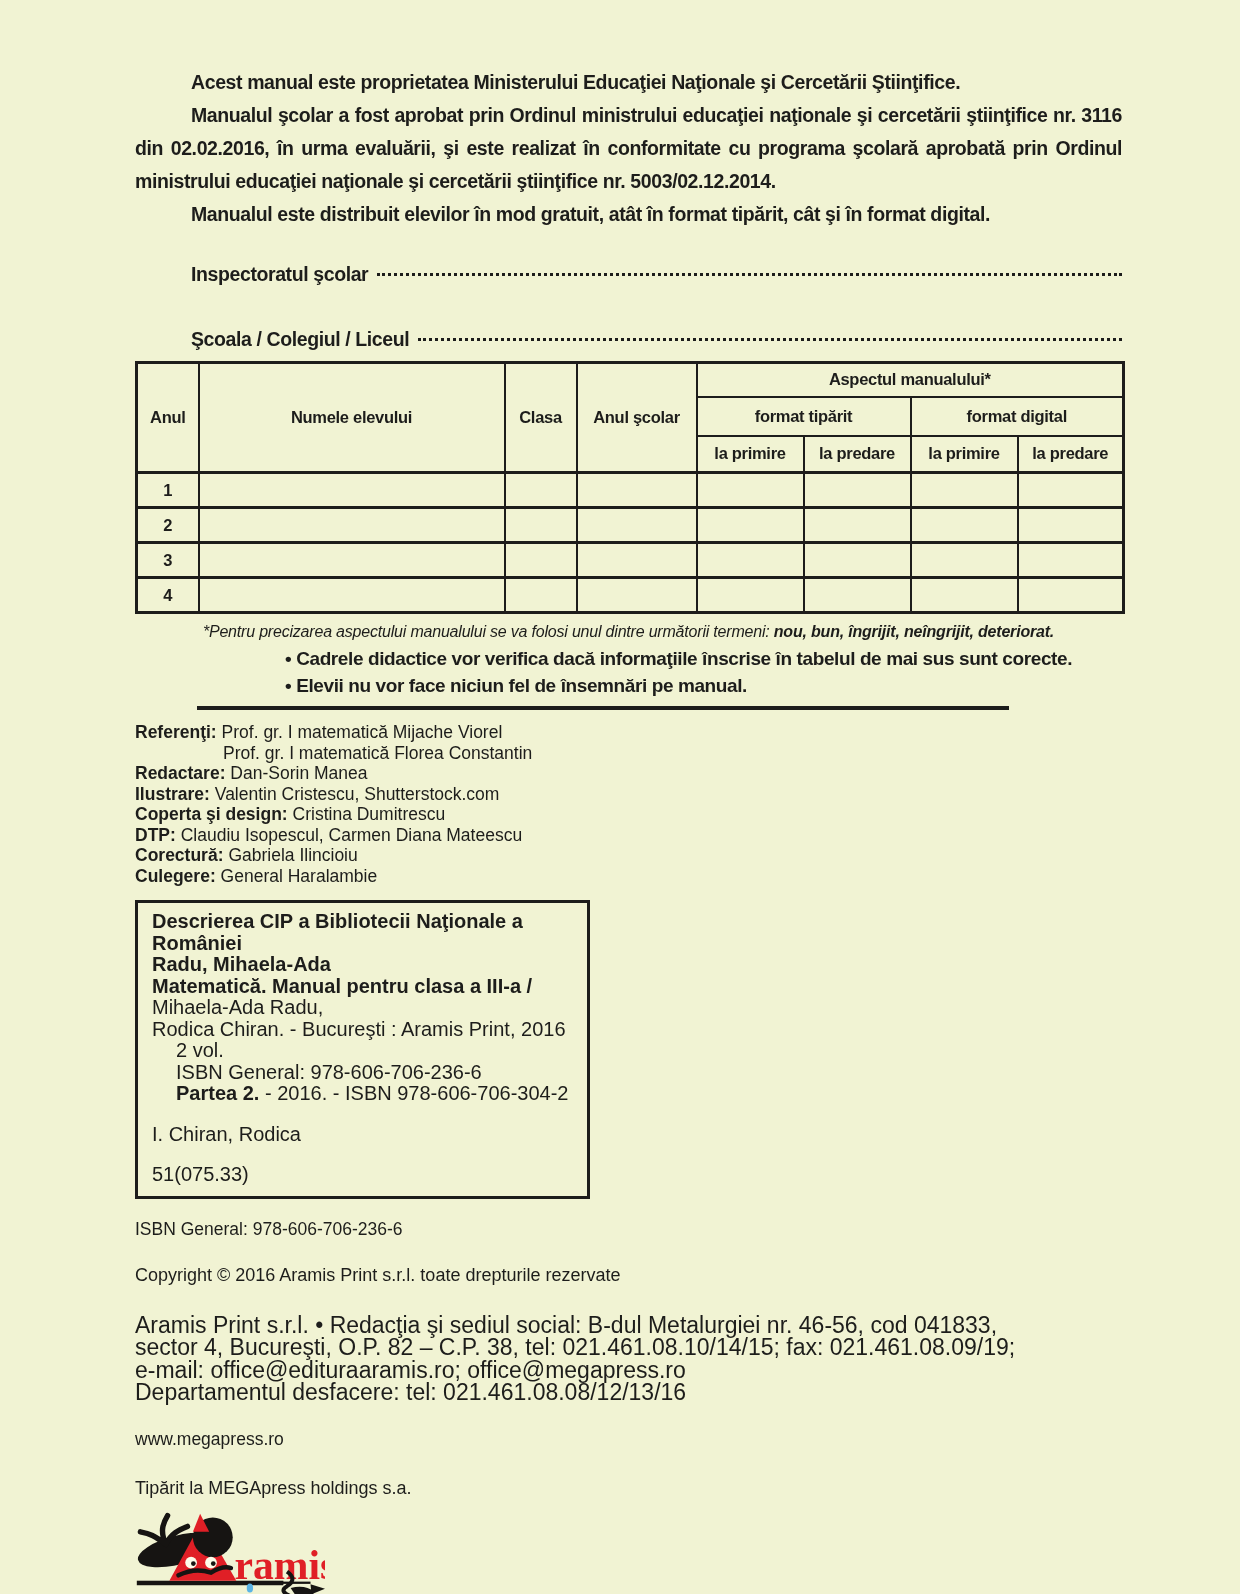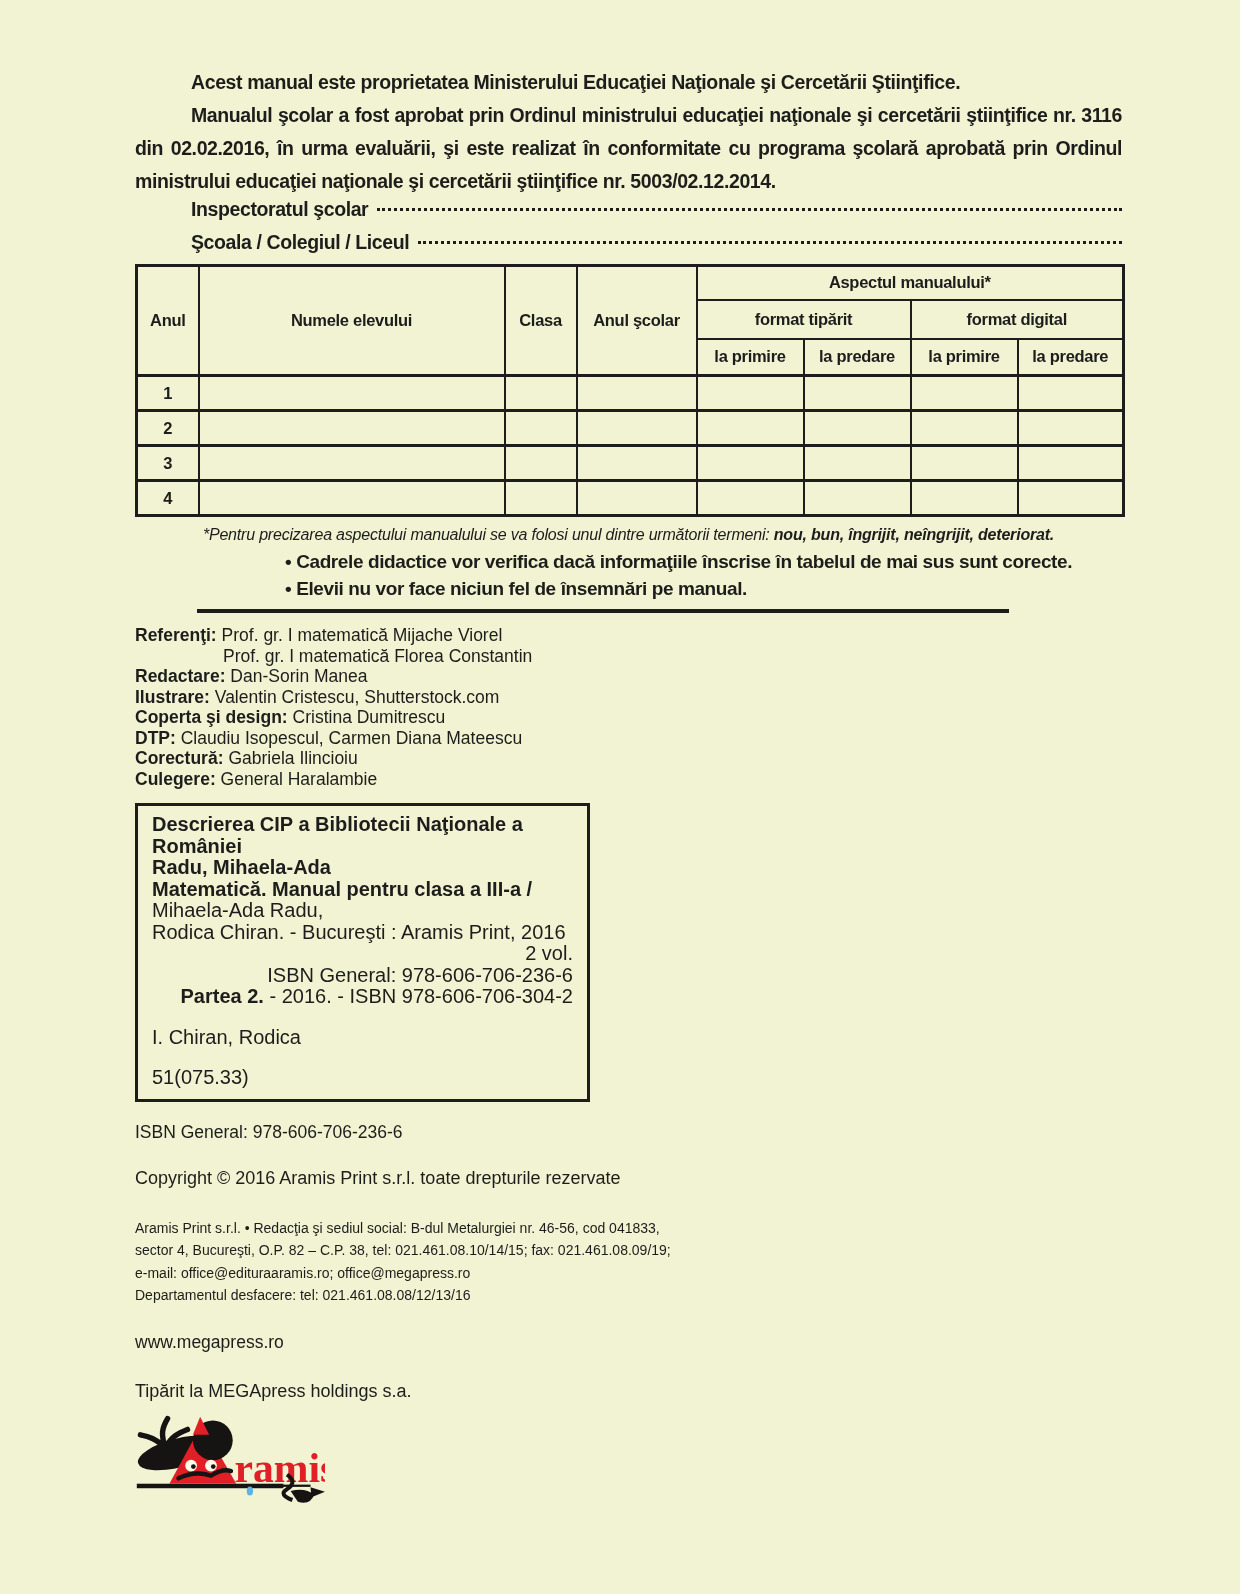--- a/index.html
+++ b/index.html
@@ -11,21 +11,21 @@
     font-family:"Liberation Sans", sans-serif;
     overflow:hidden;
   }
   .page { padding:66px 118px 0 135px; }
 
   
   .intro { font-weight:bold; font-size:19.5px; line-height:33px; letter-spacing:-0.4px; }
   .intro p { text-indent:56px; }
   .intro .justify { text-align:justify; }
   .leader-row { display:flex; align-items:baseline; height:33px; padding-left:56px;
-                font-weight:bold; font-size:19.5px; letter-spacing:-0.4px; }
+                font-weight:bold; font-size:19.5px; letter-spacing:-0.4px;margin-top:32px; }
   .leader { flex:1; border-bottom:3px dotted #1d1d1b; transform:translateY(-5px); margin-left:9px; }
 
   
   .table-title { text-align:center; font-weight:bold; font-size:20px; letter-spacing:-0.3px; margin:11px 0 8px; }
   table.usage { border-collapse:collapse; width:987px; table-layout:fixed; border:3px solid #1d1d1b; }
   table.usage th, table.usage td { border:2px solid #1d1d1b; font-size:16.5px; font-weight:bold;
     text-align:center; vertical-align:middle; letter-spacing:-0.3px; }
   table.usage thead tr:nth-child(1) th { height:34px; }
   table.usage thead tr:nth-child(2) th { height:39px; }
   table.usage thead tr:nth-child(3) th { height:37px; }
@@ -39,39 +39,40 @@
   .thick-rule { width:812px; height:4px; background:#1d1d1b; margin:7px 0 0 62px; }
 
   
   .credits { margin-top:12px; font-size:17.5px; line-height:20.5px; }
   .credit-label { font-weight:bold; }
   .credit-indent { padding-left:88px; }
 
   
   .cip-box { margin-top:14px; width:455px; border:3px solid #1d1d1b; padding:8px 14px 10px;
              font-size:20px; line-height:21.5px; }
-  .cip-indent { padding-left:24px;text-align:right; }
+  .cip-indent { padding-left:24px; }
   .cip-gap { margin-top:19px; }
 
   
   .isbn-block { margin-top:20px; font-size:17.5px; line-height:21px; }
   .copyright { margin-top:25px; font-size:18px; }
-  .publisher { margin-top:28px; font-size:14px; line-height:22.5px; }
+  .publisher { margin-top:28px; font-size:23px; line-height:22.5px; }
   .website { margin-top:25px; font-size:17.5px; }
   .printed { margin-top:28px; font-size:18px; }
   .logo-wrap { margin-top:8px; }
 </style>
 </head>
 <body>
 
 <div class="page">
 
   <div class="intro">
     <p>Acest manual este proprietatea Ministerului Educaţiei Naţionale şi Cercetării Ştiinţifice.</p>
     <p class="justify">Manualul şcolar a fost aprobat prin Ordinul ministrului educaţiei naţionale şi cercetării ştiinţifice nr. 3116 din 02.02.2016, în urma evaluării, şi este realizat în conformitate cu programa şcolară aprobată prin Ordinul ministrului educaţiei naţionale şi cercetării ştiinţifice nr. 5003/02.12.2014.</p>
+    <p>Manualul este distribuit elevilor în mod gratuit, atât în format tipărit, cât şi în format digital.</p>
   </div>
   <div class="leader-row">
     <span>Inspectoratul şcolar</span>
     <span class="leader"></span>
   </div>
   <div class="leader-row">
     <span>Şcoala / Colegiul / Liceul</span>
     <span class="leader"></span>
   </div>
 

